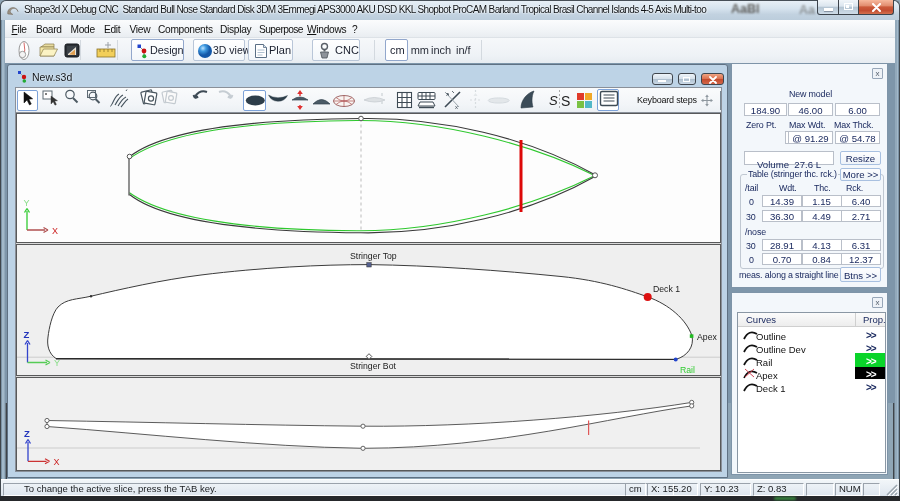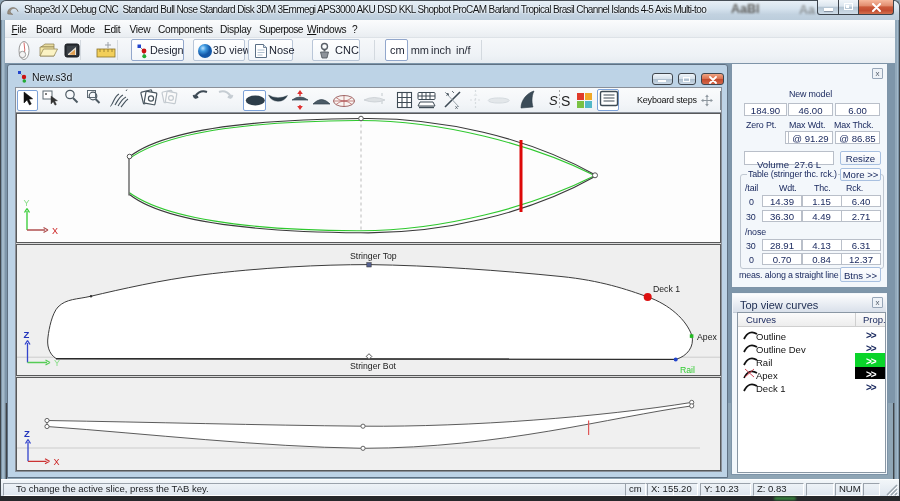--- a/index.html
+++ b/index.html
@@ -175,21 +175,21 @@
     <circle cx="8" cy="8" r="7" fill="url(#sph)"></circle>
   </svg>
   <span class="abs" style="left:19px;top:4px;font-size:10.5px;">3D view</span>
 </div>
 <div class="tb-btn" style="left:243px;top:1px;width:45px;height:22px;border-color:#b9c6d8;">
   <svg class="abs" style="left:5px;top:3px;" width="14" height="16" viewBox="0 0 14 16">
     <path d="M1.5 1.5 h8 l3 3 v10 h-11 z" fill="#fff" stroke="#5a6f85" stroke-width="1"></path>
     <path d="M9.5 1.5 v3 h3" fill="#d7e4f0" stroke="#5a6f85" stroke-width="0.8"></path>
     <path d="M3.5 7 h7 M3.5 9.5 h7 M3.5 12 h5" stroke="#9ab0c4" stroke-width="0.8"></path>
   </svg>
-  <span class="abs" style="left:20px;top:4px;">Nose</span>
+  <span class="abs" style="left:20px;top:4px;">Plan</span>
 </div>
 <div class="tb-btn" style="left:307px;top:1px;width:48px;height:22px;border-color:#b9c6d8;">
   <svg class="abs" style="left:4px;top:2px;" width="15" height="18" viewBox="0 0 15 18">
     <circle cx="7.5" cy="4.5" r="3" fill="none" stroke="#5a6068" stroke-width="1.4"></circle>
     <path d="M7.5 7.5 v2" stroke="#5a6068" stroke-width="2"></path>
     <path d="M3.5 10 h8 l-1.5 6 h-5 z" fill="#8d939b" stroke="#4a5058" stroke-width="0.8"></path>
   </svg>
   <span class="abs" style="left:22px;top:4px;">CNC</span>
 </div>
 <div class="tb-btn" style="left:380px;top:1px;width:23px;height:22px;background:#fff;">
@@ -418,21 +418,21 @@
   <div class="rp-close">x</div>
   <div class="lbl" style="left:0;top:25px;width:157px;text-align:center;">New model</div>
   <div class="field" style="left:12px;top:39px;width:43px;height:13px;padding-top:1px;">184.90</div>
   <div class="field" style="left:56px;top:39px;width:45px;height:13px;padding-top:1px;">46.00</div>
   <div class="field" style="left:103px;top:39px;width:45px;height:13px;padding-top:1px;">6.00</div>
   <div class="lbl" style="left:14px;top:56px;">Zero Pt.</div>
   <div class="lbl" style="left:57px;top:56px;">Max Wdt.</div>
   <div class="lbl" style="left:102px;top:56px;">Max Thck.</div>
   <div class="field" style="left:12px;top:67px;width:43px;height:13px;padding-top:1px;margin-left:41px;">@ 91.69</div>
   <div class="field" style="left:56px;top:67px;width:45px;height:13px;padding-top:1px;">@ 91.29</div>
-  <div class="field" style="left:103px;top:67px;width:45px;height:13px;padding-top:1px;">@ 86.85</div>
+  <div class="field" style="left:103px;top:67px;width:45px;height:13px;padding-top:1px;">@ 54.78</div>
   <div class="field" style="left:12px;top:87px;width:90px;height:14px;padding-top:7px;">Volume&nbsp; 27.6 L</div>
   <div class="rbtn" style="left:108px;top:87px;width:41px;height:14px;padding-top:1px;">Resize</div>
   <div style="position:absolute;left:8px;top:110px;width:142px;height:93px;border:1px solid #c0c8d2;border-radius:3px;"></div>
   <div class="lbl" style="left:15px;top:105px;background:#f3f7fb;padding:0 1px;">Table (stringer thc. rck.)</div>
   <div class="rbtn" style="left:108px;top:104px;width:41px;height:13px;">More &gt;&gt;</div>
   <div class="lbl" style="left:13px;top:119px;">/tail</div>
   <div class="lbl" style="left:47px;top:119px;">Wdt.</div>
   <div class="lbl" style="left:82px;top:119px;">Thc.</div>
   <div class="lbl" style="left:114px;top:119px;">Rck.</div>
   <div class="lbl" style="left:17px;top:133px;">0</div>
@@ -449,23 +449,20 @@
   <div class="field" style="left:69.5px;top:175px;width:40px;height:11.5px;">4.13</div>
   <div class="field" style="left:109px;top:175px;width:40px;height:11.5px;">6.31</div>
   <div class="lbl" style="left:17px;top:191px;">0</div>
   <div class="field" style="left:30px;top:189px;width:40px;height:11.5px;">0.70</div>
   <div class="field" style="left:69.5px;top:189px;width:40px;height:11.5px;">0.84</div>
   <div class="field" style="left:109px;top:189px;width:40px;height:11.5px;">12.37</div>
   <div class="lbl" style="left:7px;top:206px;">meas. along a straight line</div>
   <div class="rbtn" style="left:108px;top:203px;width:41px;height:15px;padding-top:2px;">Btns &gt;&gt;</div>
 </div>
 <div class="rpanel" id="rp2" style="left:731px;top:292px;width:157px;height:183px;">
-  <div class="rp-title">
-      <span style="position:absolute;left:7px;top:5px;">Top view curves</span>
-    </div>
   <div class="rp-close">x</div>
   <div style="position:absolute;left:5px;top:19px;width:147px;height:159px;border:1px solid #8a97a4;background:#fff;overflow:hidden;">
     <div style="position:absolute;left:0;top:0;width:147px;height:13px;background:linear-gradient(180deg,#fbfbfb,#ededed);border-bottom:1px solid #cfcfcf;">
       <span style="position:absolute;left:8px;top:1px;font-size:9.5px;color:#1c2b60;">Curves</span>
       <span style="position:absolute;left:125px;top:1px;font-size:9.5px;color:#1c2b60;">Prop.</span>
       <div style="position:absolute;left:117px;top:0;width:1px;height:13px;background:#cfcfcf;"></div>
     </div>
     <svg style="position:absolute;left:4.5px;top:15px;" width="16" height="75" viewBox="0 0 16 75">
       <g fill="none" stroke="#111" stroke-width="1.8">
         <path d="M1 11 Q6 1 14 6"></path>
@@ -485,21 +482,21 @@
     <div style="position:absolute;left:117px;top:53.5px;width:31px;height:12.5px;background:#000;"></div>
     <span class="pprop" style="top:17px;color:#1c2b60;">&gt;&gt;</span>
     <span class="pprop" style="top:30px;color:#1c2b60;">&gt;&gt;</span>
     <span class="pprop" style="top:43px;color:#fff;">&gt;&gt;</span>
     <span class="pprop" style="top:56px;color:#fff;">&gt;&gt;</span>
     <span class="pprop" style="top:69px;color:#1c2b60;">&gt;&gt;</span>
   </div>
 </div>
 
 <div class="abs" id="statusbar">
-  <div class="sbox" style="left:2px;width:671px;padding:0 0 0 12px;">To change the active slice, press the TAB key.</div>
+  <div class="sbox" style="left:2px;width:671px;padding:0 0 0 20px;">To change the active slice, press the TAB key.</div>
   <div class="sbox" style="left:624px;width:21px;padding:0 0 0 3px;">cm</div>
   <div class="sbox" style="left:646px;width:51px;padding:0 0 0 3px;">X: 155.20</div>
   <div class="sbox" style="left:699px;width:51px;padding:0 0 0 3px;">Y: 10.23</div>
   <div class="sbox" style="left:752px;width:51px;padding:0 0 0 3px;">Z: 0.83</div>
   <div class="sbox" style="left:805px;width:28px;"></div>
   <div class="sbox" style="left:834px;width:27px;padding:0 0 0 3px;">NUM</div>
   <div class="sbox" style="left:862px;width:17px;"></div>
   <svg class="abs" style="left:884px;top:3px;" width="13" height="13" viewBox="0 0 13 13">
     <g stroke="#9aa5ae" stroke-width="1.5">
       <path d="M12 2 L2 12 M12 6 L6 12 M12 10 L10 12"></path>

